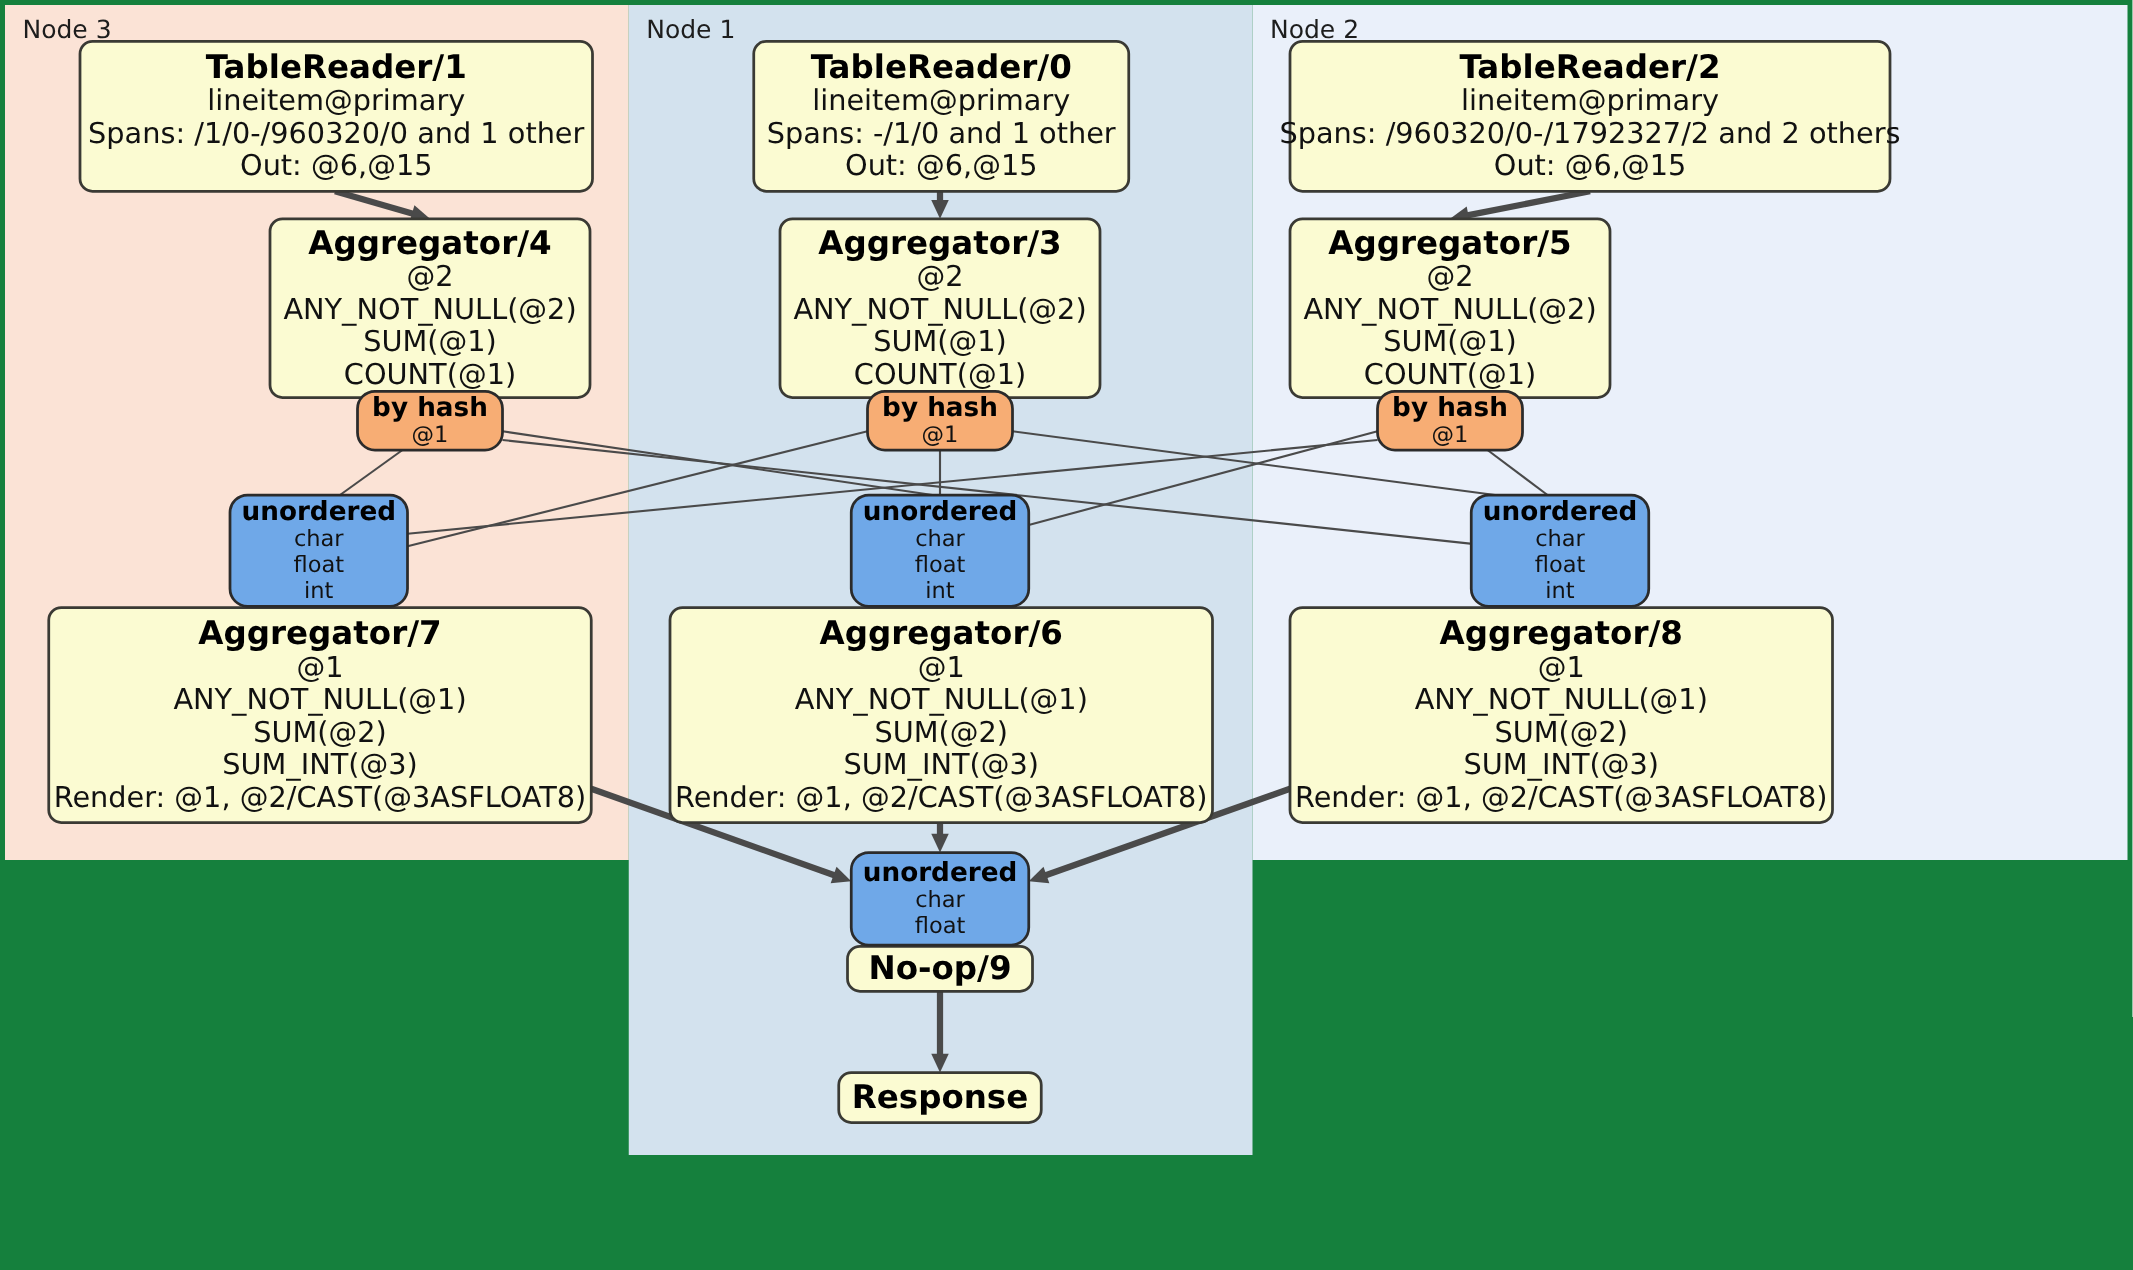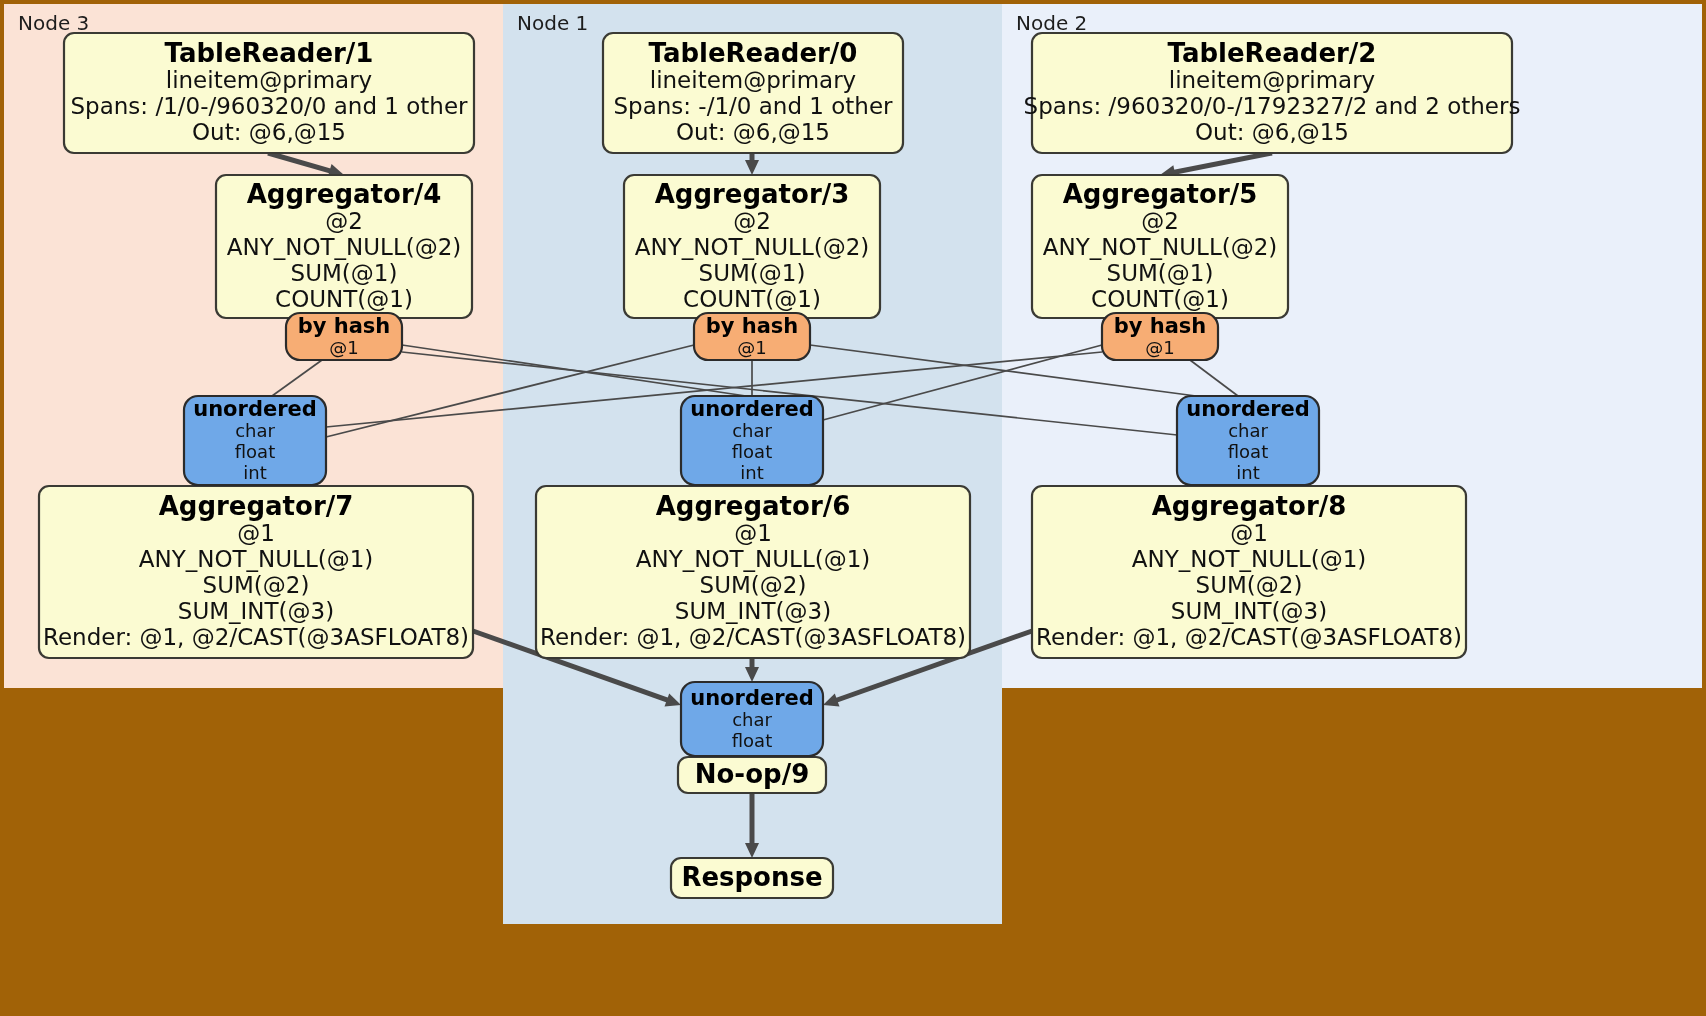--- a/index.html
+++ b/index.html
@@ -7,21 +7,21 @@
     margin: 0;
     padding: 0;
     background: #ffffff;
     font-family: "DejaVu Sans", "Liberation Sans", sans-serif;
   }
   #diagram-root {
     position: relative;
     width: 1706px;
     height: 1016px;
     overflow: hidden;
-    background: #a16207;
+    background: #15803d;
   }
   svg.plan-canvas {
     position: absolute;
     left: 0;
     top: 0;
     width: 1706px;
     height: 1016px;
     display: block;
   }
   

